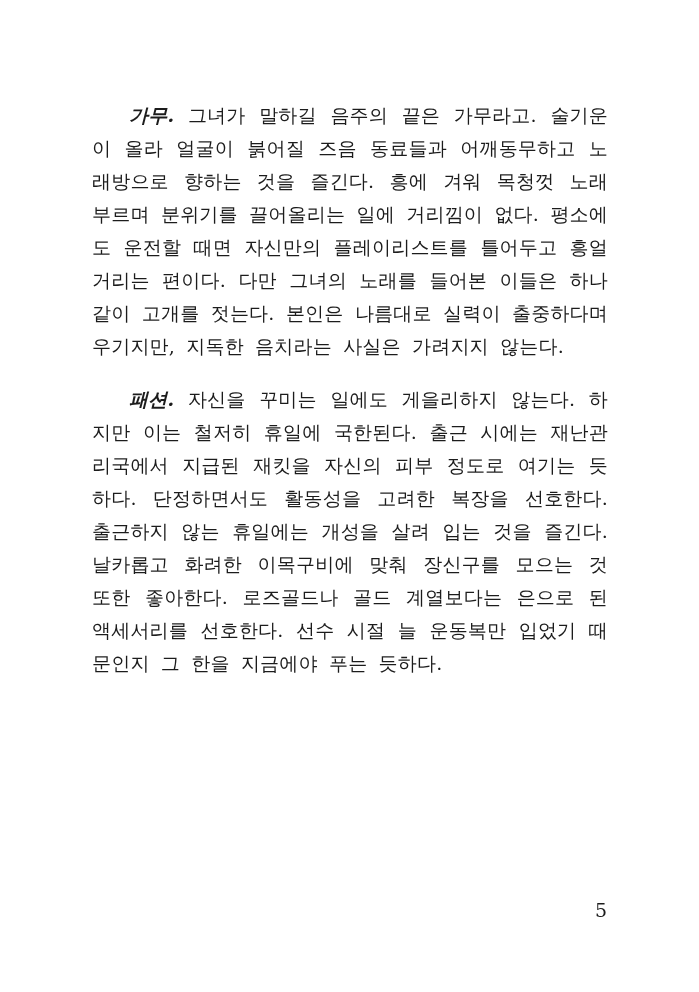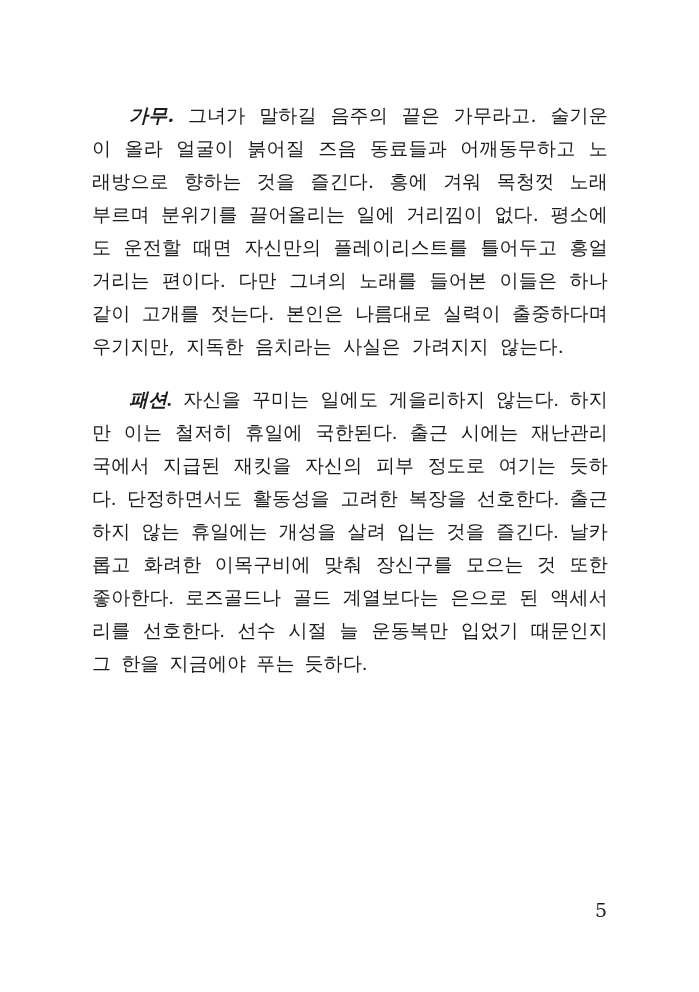--- a/index.html
+++ b/index.html
@@ -31,21 +31,20 @@
       line-height: 33px;
       text-align: justify;
       text-indent: 37px;
       margin: 0 0 20px 0;
       word-spacing: 5px;
       letter-spacing: 0.2px;
       word-break: break-all;
     }
     .para:last-child {
       margin-bottom: 0;
-      font-family: Liberation Serif, serif;
     }
     .para-heading {
       font-weight: bold;
       font-style: italic;
     }
     .page-footer {
       position: absolute;
       left: 92px;
       top: 897px;
       width: 515px;

